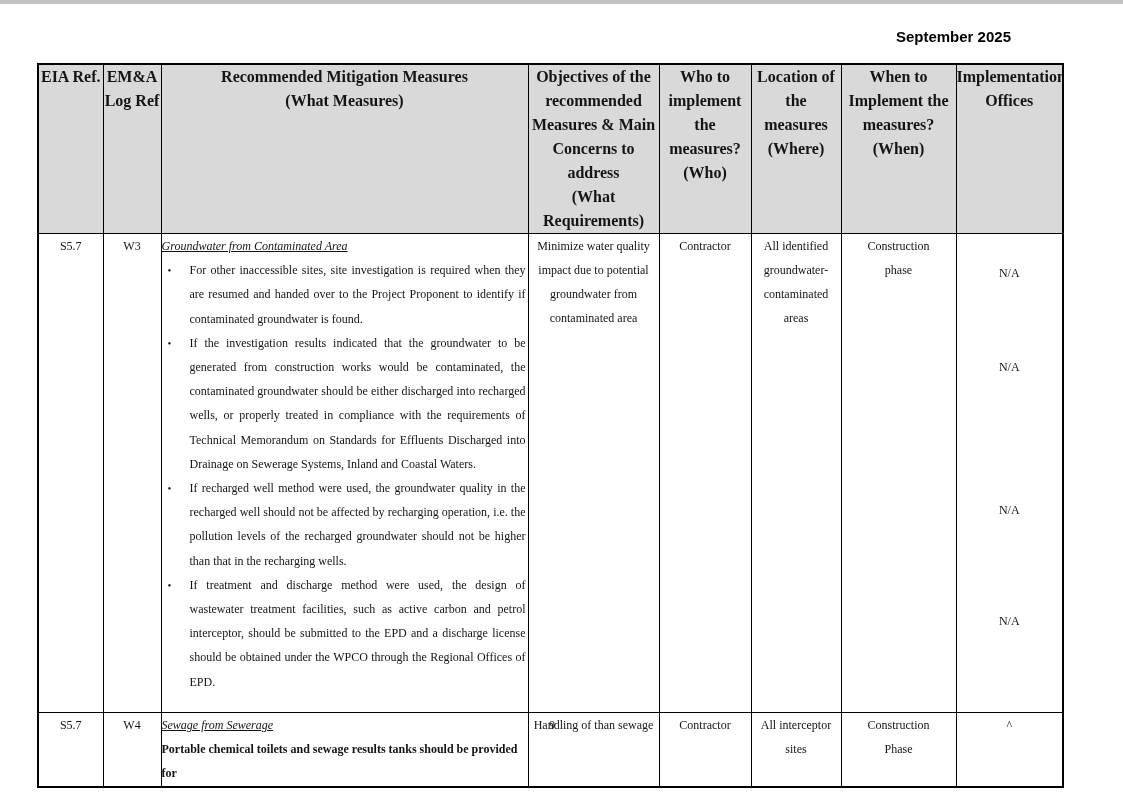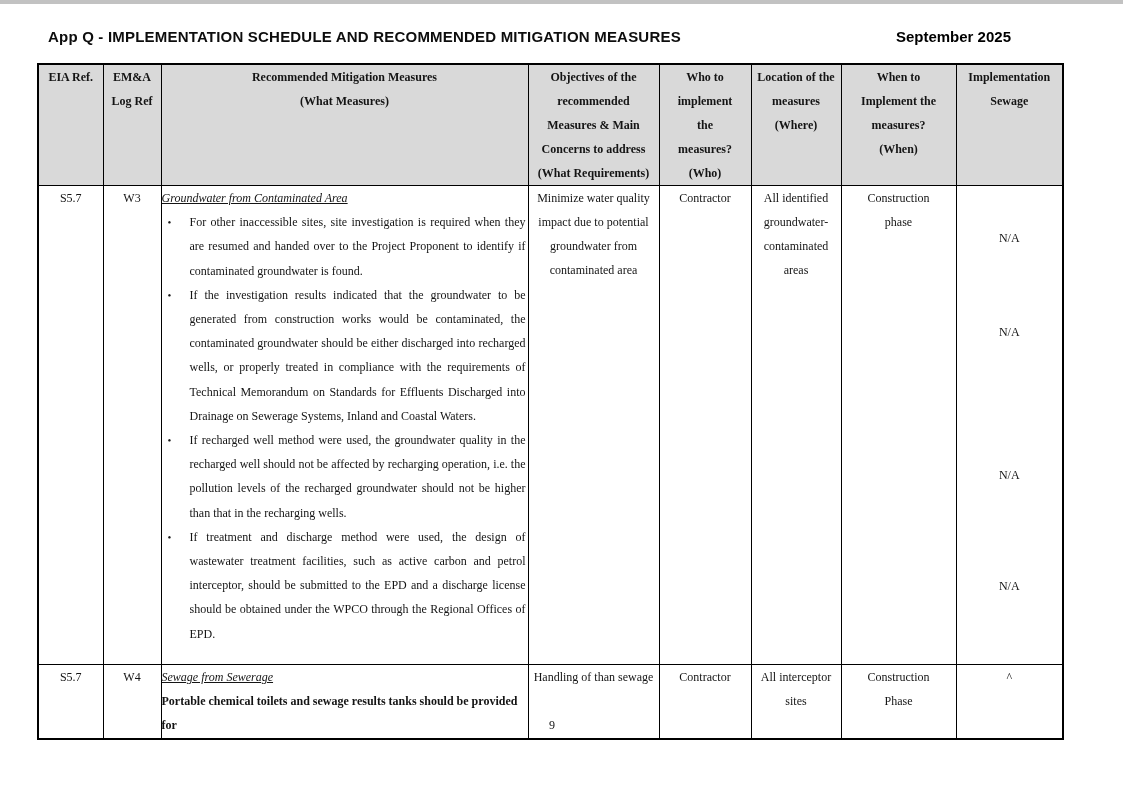--- a/index.html
+++ b/index.html
@@ -41,21 +41,21 @@
     padding:0;
     overflow:hidden;
   }
   thead th{
     background:var(--header-bg, #d9d9d9);
     font-weight:bold;
     text-align:center;
     white-space:pre-line;
     line-height:24px;
     padding-top:5px;
-    font-size:12px;
+    font-size:16px;
   }
   tr.header-row{height:119px;}
   tr.data-row-1{height:479px;}
   tr.data-row-2{height:50px;}
   td.cell-center{
     text-align:center;
     white-space:pre-line;
     line-height:24px;
     padding-top:5px;
   }
@@ -72,21 +72,21 @@
   .bullet-item{display:flex;}
   .bullet-dot{
     flex:none;width:22px;padding-left:6px;
     font-size:11px;
   }
   .bullet-text{flex:1;text-align:justify;padding-right:2px;font-family:Liberation Serif, serif;}
   .measure-body-bold{font-weight:bold;}
   td.status-cell{position:relative;}
   .na-item{
     position:absolute;left:0;width:100%;
-    text-align:center;line-height:24px;margin-top:13px;
+    text-align:center;line-height:24px;
   }
   .na-1{top:27px;}
   .na-2{top:121px;}
   .na-3{top:264px;}
   .na-4{top:375px;}
   td.caret-cell{
     text-align:center;
     padding-top:30px;
     line-height:24px;
   }
@@ -94,21 +94,20 @@
     position:absolute;left:549px;top:718px;
     font-size:12px;
   }
 </style>
 </head>
 <body>
 
 <div class="sheet">
   <div class="top-strip"></div>
 
-  <div class="doc-title">App Q - IMPLEMENTATION SCHEDULE AND RECOMMENDED MITIGATION MEASURES</div>
   <div class="doc-date">September 2025</div>
 
   <table class="schedule">
     <colgroup>
       <col style="width:65px">
       <col style="width:58px">
       <col style="width:367px">
       <col style="width:131px">
       <col style="width:92px">
       <col style="width:90px">
@@ -133,21 +132,21 @@
 measures?
 (Who)</th>
         <th>Location of the
 measures
 (Where)</th>
         <th>When to
 Implement the
 measures?
 (When)</th>
         <th>Implementation
-Sewage</th>
+Offices</th>
       </tr>
     </thead>
     <tbody>
       <tr class="data-row-1">
         <td class="cell-center">S5.7</td>
         <td class="cell-center">W3</td>
         <td class="measures-cell">
           <div class="measure-heading">Groundwater from Contaminated Area</div>
           <div class="bullet-item">
             <span class="bullet-dot">•</span>

